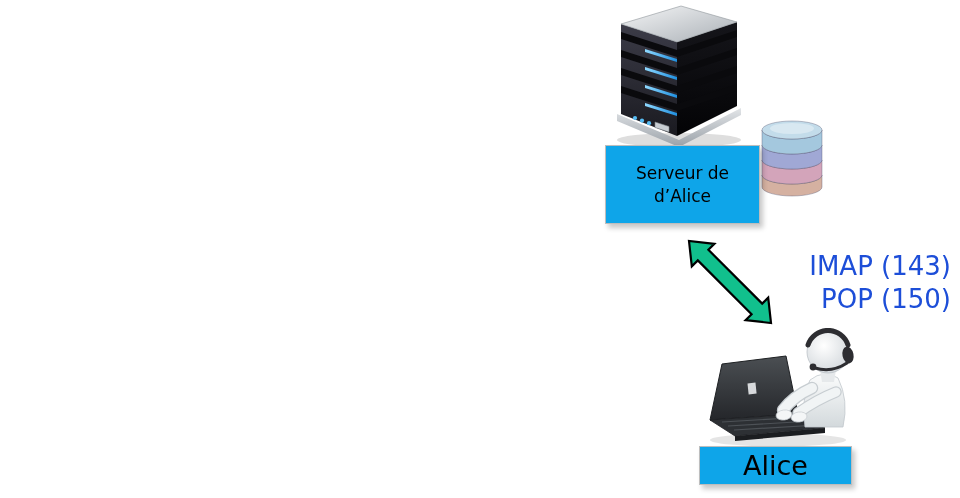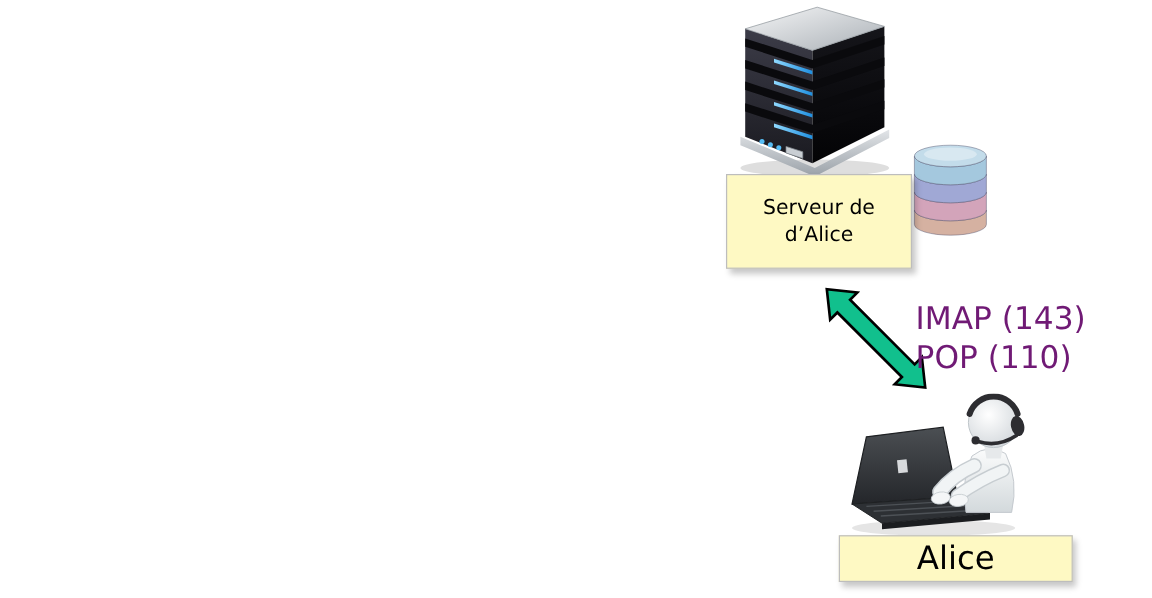--- a/index.html
+++ b/index.html
@@ -11,48 +11,48 @@
   .canvas {
     position: relative;
     width: 960px;
     height: 498px;
     background: #ffffff;
     overflow: hidden;
   }
   .abs { position: absolute; }
 
   .label-box {
-    background: #fef9c3;
+    background: #0ea5e9;
     border: 1px solid #bdbdbd;
     box-shadow: 3px 4px 5px rgba(0,0,0,0.22);
     display: flex;
     flex-direction: column;
     align-items: center;
     justify-content: center;
     text-align: center;
     color: #000000;
     box-sizing: border-box;
   }
   .server-label {
     left: 605px; top: 145px;
     width: 155px; height: 79px;
     font-size: 17px;
     line-height: 23px;
   }
   .client-label {
     left: 699px; top: 446px;
-    width: 195px; height: 39px;
+    width: 153px; height: 39px;
     font-size: 27px;
     line-height: 39px;
   }
   .protocol-label {
     left: 763px; top: 250px;
     width: 188px;
-    text-align: left;
-    color: #701a75;
+    text-align: right;
+    color: #1d4ed8;
     font-size: 26px;
     line-height: 33px;
     white-space: nowrap;
   }
   .line { display: block; }
 </style>
 </head>
 <body>
 
 <div class="canvas">
@@ -120,21 +120,21 @@
     <span class="line">Serveur de</span>
     <span class="line">d’Alice</span>
   </div>
 
   <svg class="abs" style="left:681px; top:231px;" width="100" height="100" viewBox="0 0 100 100" aria-hidden="true">
     <polygon points="8,10 10.8,35.4 16.8,29.4 70.6,83.2 64.6,89.2 90,92 87.2,66.6 81.2,72.6 27.4,18.8 33.4,12.8" stroke="#000000" stroke-width="2.2" stroke-linejoin="miter" fill="#11C08D"></polygon>
   </svg>
 
   <div class="abs protocol-label">
     <span class="line">IMAP (143)</span>
-    <span class="line">POP (110)</span>
+    <span class="line">POP (150)</span>
   </div>
 
   <svg class="abs" style="left:698px; top:328px;" width="162" height="120" viewBox="0 0 162 120" aria-hidden="true">
     <defs>
       <radialGradient id="headGrad" cx="0.4" cy="0.35" r="0.85">
         <stop offset="0" stop-color="#ffffff"></stop>
         <stop offset="1" stop-color="#c9cfd4"></stop>
       </radialGradient>
       <linearGradient id="bodyGrad" x1="0" y1="0" x2="0" y2="1">
         <stop offset="0" stop-color="#fbfcfc"></stop>

